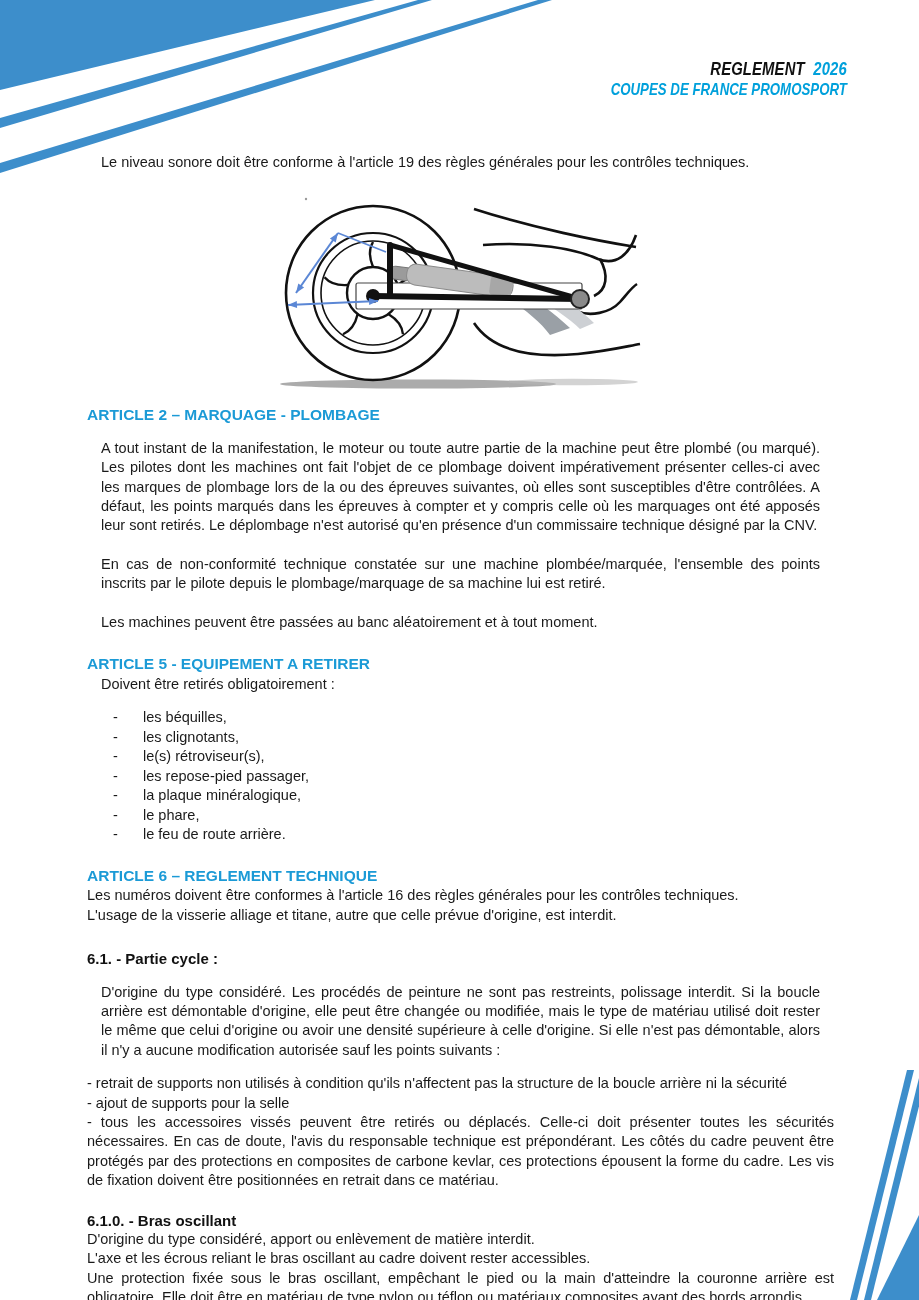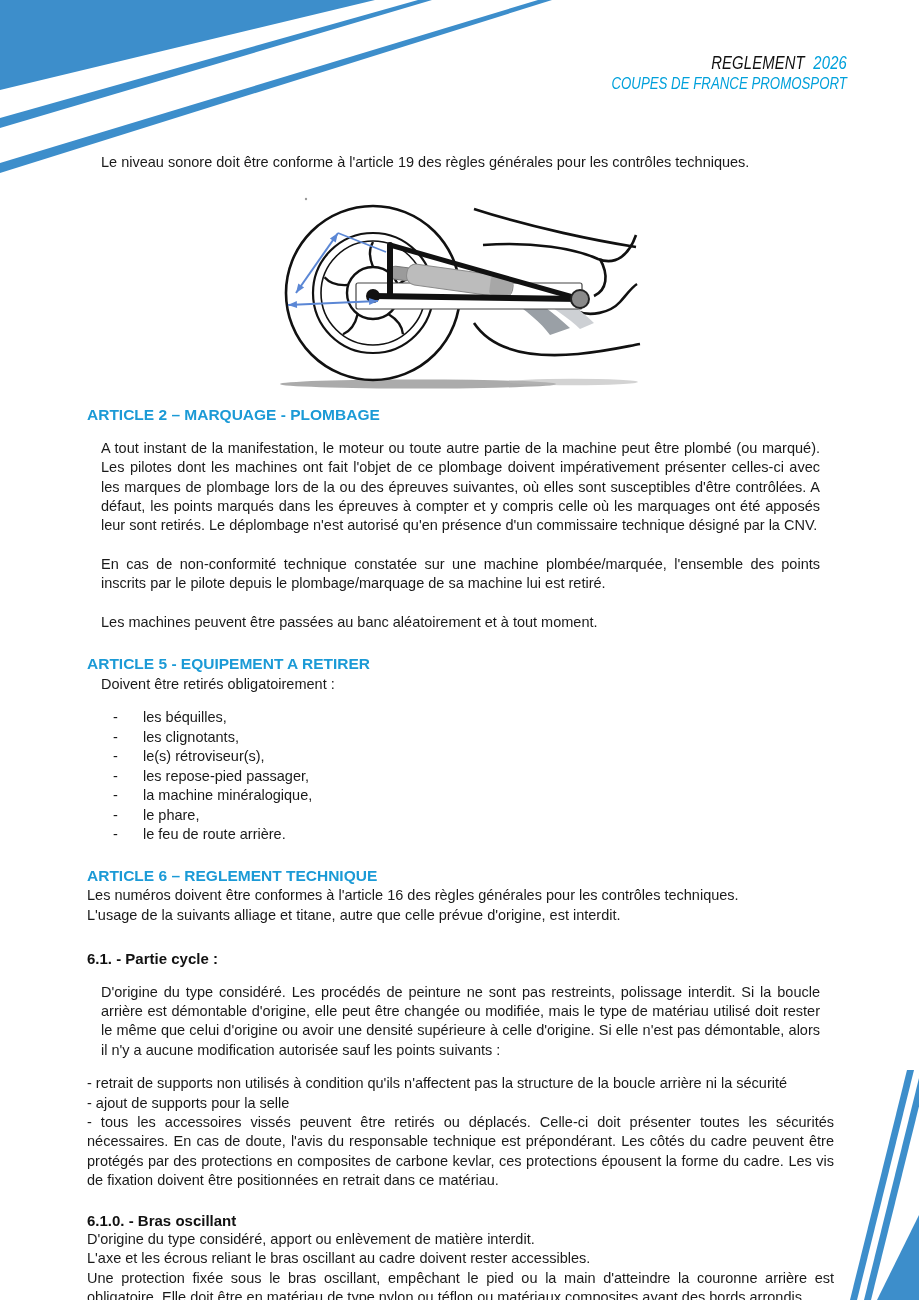--- a/index.html
+++ b/index.html
@@ -10,23 +10,23 @@
     overflow:hidden;
     font-family:"Liberation Sans", sans-serif;
     color:#1a1a1a;
   }
   
   .deco{position:absolute;pointer-events:none;}
   .deco.tl{top:0;left:0;}
   .deco.br{bottom:0;right:0;}
   
   .brand{
-    position:absolute;top:53px;right:72px;
+    position:absolute;top:59px;right:72px;
     text-align:right;line-height:20px;
-    font-weight:normal;font-style:italic;
+    font-weight:bold;font-style:italic;
   }
   .brand .l1{font-size:19px;letter-spacing:.2px;display:block;transform:scaleX(.78);transform-origin:100% 50%;white-space:nowrap;}
   .brand .l2{font-size:17px;display:block;transform:scaleX(.78);transform-origin:100% 50%;white-space:nowrap;color:#00a0db;margin-top:1px;}
   .brand .black{color:#111;}
   .brand .cyan{color:#00a0db;}
   
   .content{
     position:absolute;left:87px;top:0;width:747px;
     font-size:14.5px;line-height:19.4px;
   }
@@ -161,35 +161,35 @@
       <li>
           <span class="dash">-</span>
           <span>le(s) rétroviseur(s),</span>
         </li>
       <li>
           <span class="dash">-</span>
           <span>les repose-pied passager,</span>
         </li>
       <li>
           <span class="dash">-</span>
-          <span>la machine minéralogique,</span>
+          <span>la plaque minéralogique,</span>
         </li>
       <li>
           <span class="dash">-</span>
           <span>le phare,</span>
         </li>
       <li>
           <span class="dash">-</span>
           <span>le feu de route arrière.</span>
         </li>
     </ul>
 
     <h2 class="art sp">ARTICLE 6 – REGLEMENT TECHNIQUE</h2>
     <p class="pt">Les numéros doivent être conformes à l'article 16 des règles générales pour les contrôles techniques.</p>
-    <p class="pt">L'usage de la suivants alliage et titane, autre que celle prévue d'origine, est interdit.</p>
+    <p class="pt">L'usage de la visserie alliage et titane, autre que celle prévue d'origine, est interdit.</p>
 
     <h3 class="s61">6.1. - Partie cycle :</h3>
     <p class="jus par">D'origine du type considéré. Les procédés de peinture ne sont pas restreints, polissage interdit. Si la boucle arrière est démontable d'origine, elle peut être changée ou modifiée, mais le type de matériau utilisé doit rester le même que celui d'origine ou avoir une densité supérieure à celle d'origine. Si elle n'est pas démontable, alors il n'y a aucune modification autorisée sauf les points suivants :</p>
     <p class="pt">- retrait de supports non utilisés à condition qu'ils n'affectent pas la structure de la boucle arrière ni la sécurité</p>
     <p class="pt">- ajout de supports pour la selle</p>
     <p class="jus pt">- tous les accessoires vissés peuvent être retirés ou déplacés. Celle-ci doit présenter toutes les sécurités nécessaires. En cas de doute, l'avis du responsable technique est prépondérant. Les côtés du cadre peuvent être protégés par des protections en composites de carbone kevlar, ces protections épousent la forme du cadre. Les vis de fixation doivent être positionnées en retrait dans ce matériau.</p>
 
     <h4 class="s610">6.1.0. - Bras oscillant</h4>
     <p class="pt">D'origine du type considéré, apport ou enlèvement de matière interdit.</p>
     <p class="pt">L'axe et les écrous reliant le bras oscillant au cadre doivent rester accessibles.</p>

